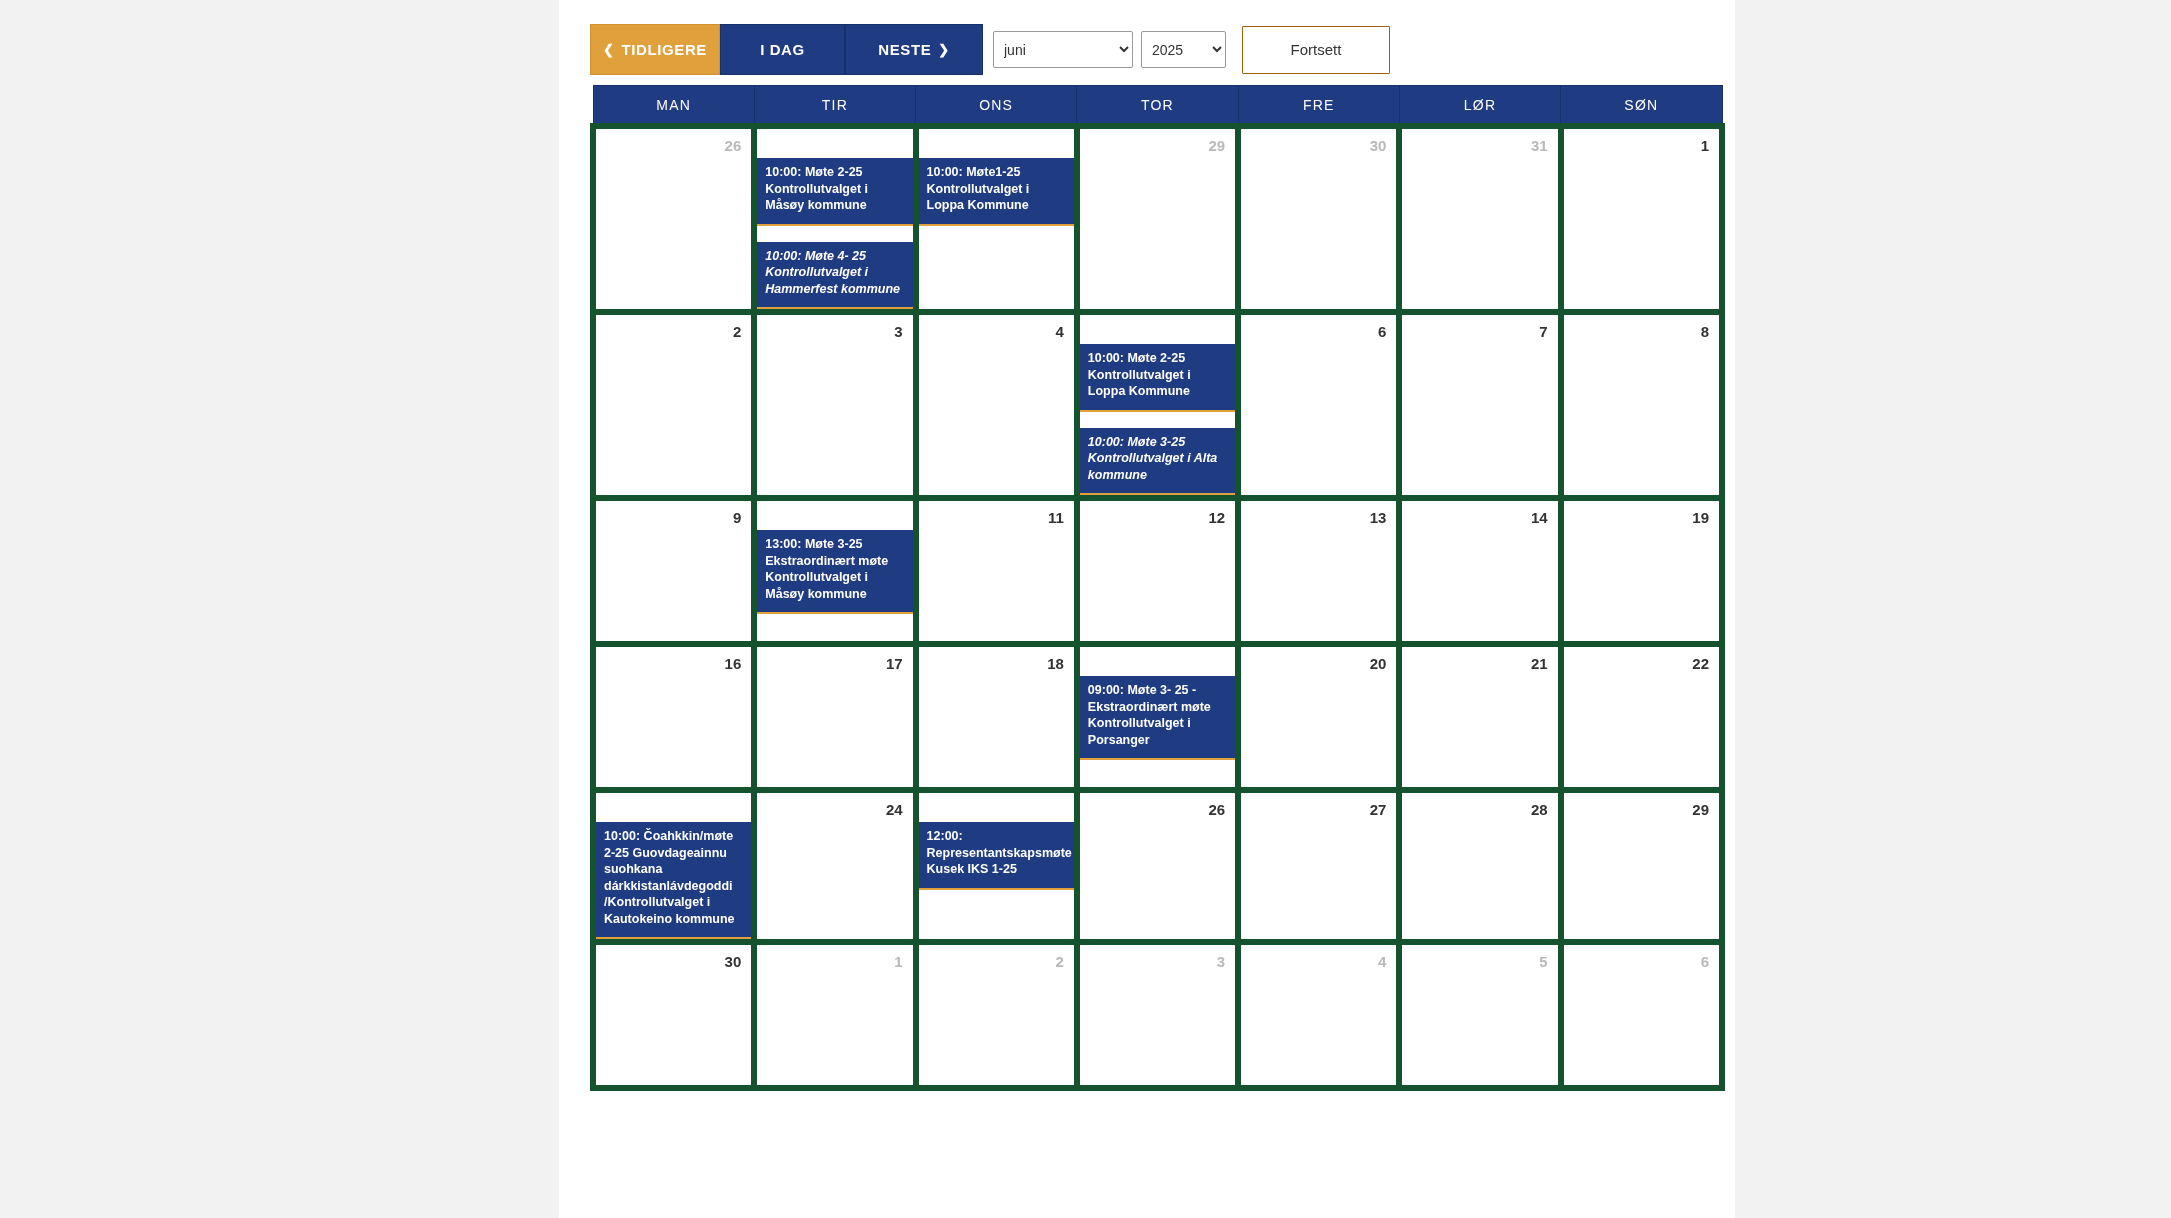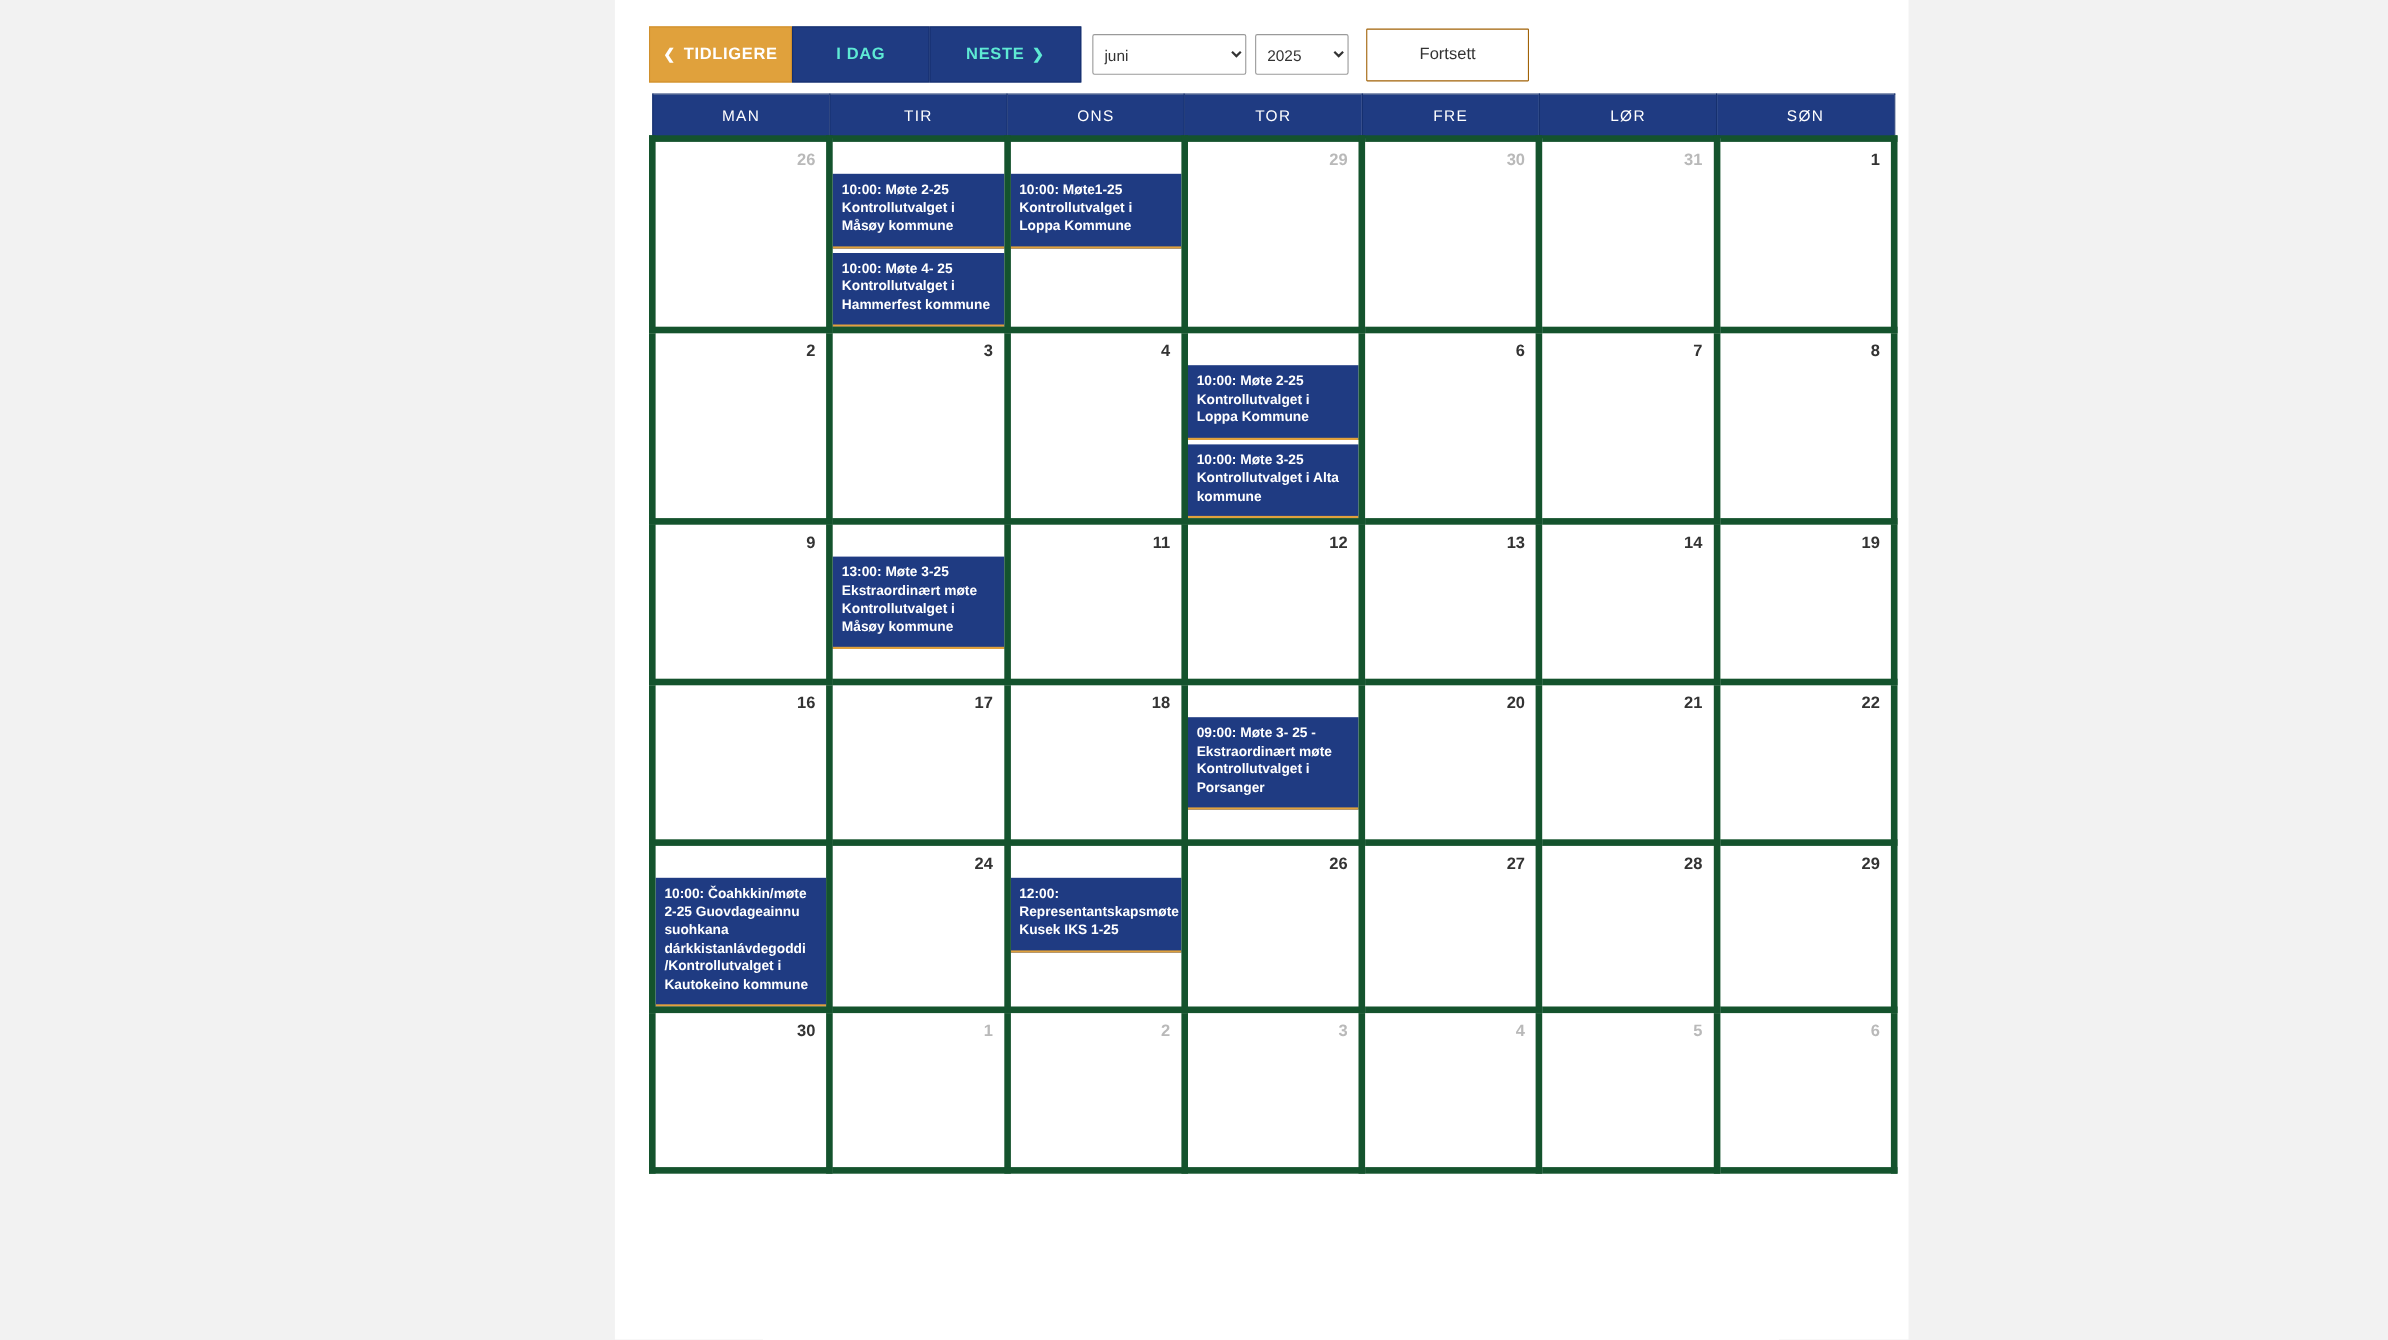--- a/index.html
+++ b/index.html
@@ -45,21 +45,21 @@
     margin-bottom: 10px;
   }
   .nav-btn {
     display: flex;
     align-items: center;
     justify-content: center;
     font-size: 15px;
     font-weight: bold;
     letter-spacing: 0.6px;
     text-transform: uppercase;
-    color: #5eead4;
+    color: #ffffff;
     cursor: pointer;
     box-sizing: border-box;
     user-select: none;
   }
   .nav-prev {
     width: 130px;
     background: #e0a13c;
     border: 1px solid #d0902d;
     color: #ffffff;
   }
@@ -154,21 +154,21 @@
     border-bottom: 2px solid #e0a13c;
     color: #ffffff;
     font-size: 12.5px;
     font-weight: bold;
     line-height: 1.32;
     padding: 6px 8px 10px 8px;
     cursor: pointer;
     overflow: hidden;
     white-space: normal;
   }
-  .event + .event { margin-top: 4px; }
+  .event + .event { margin-top: 16px; font-style: italic; }
 </style>
 </head>
 <body>
 
 <div id="page">
   <div class="page-surface"></div>
 
   <div class="cal-wrap">
 
 

